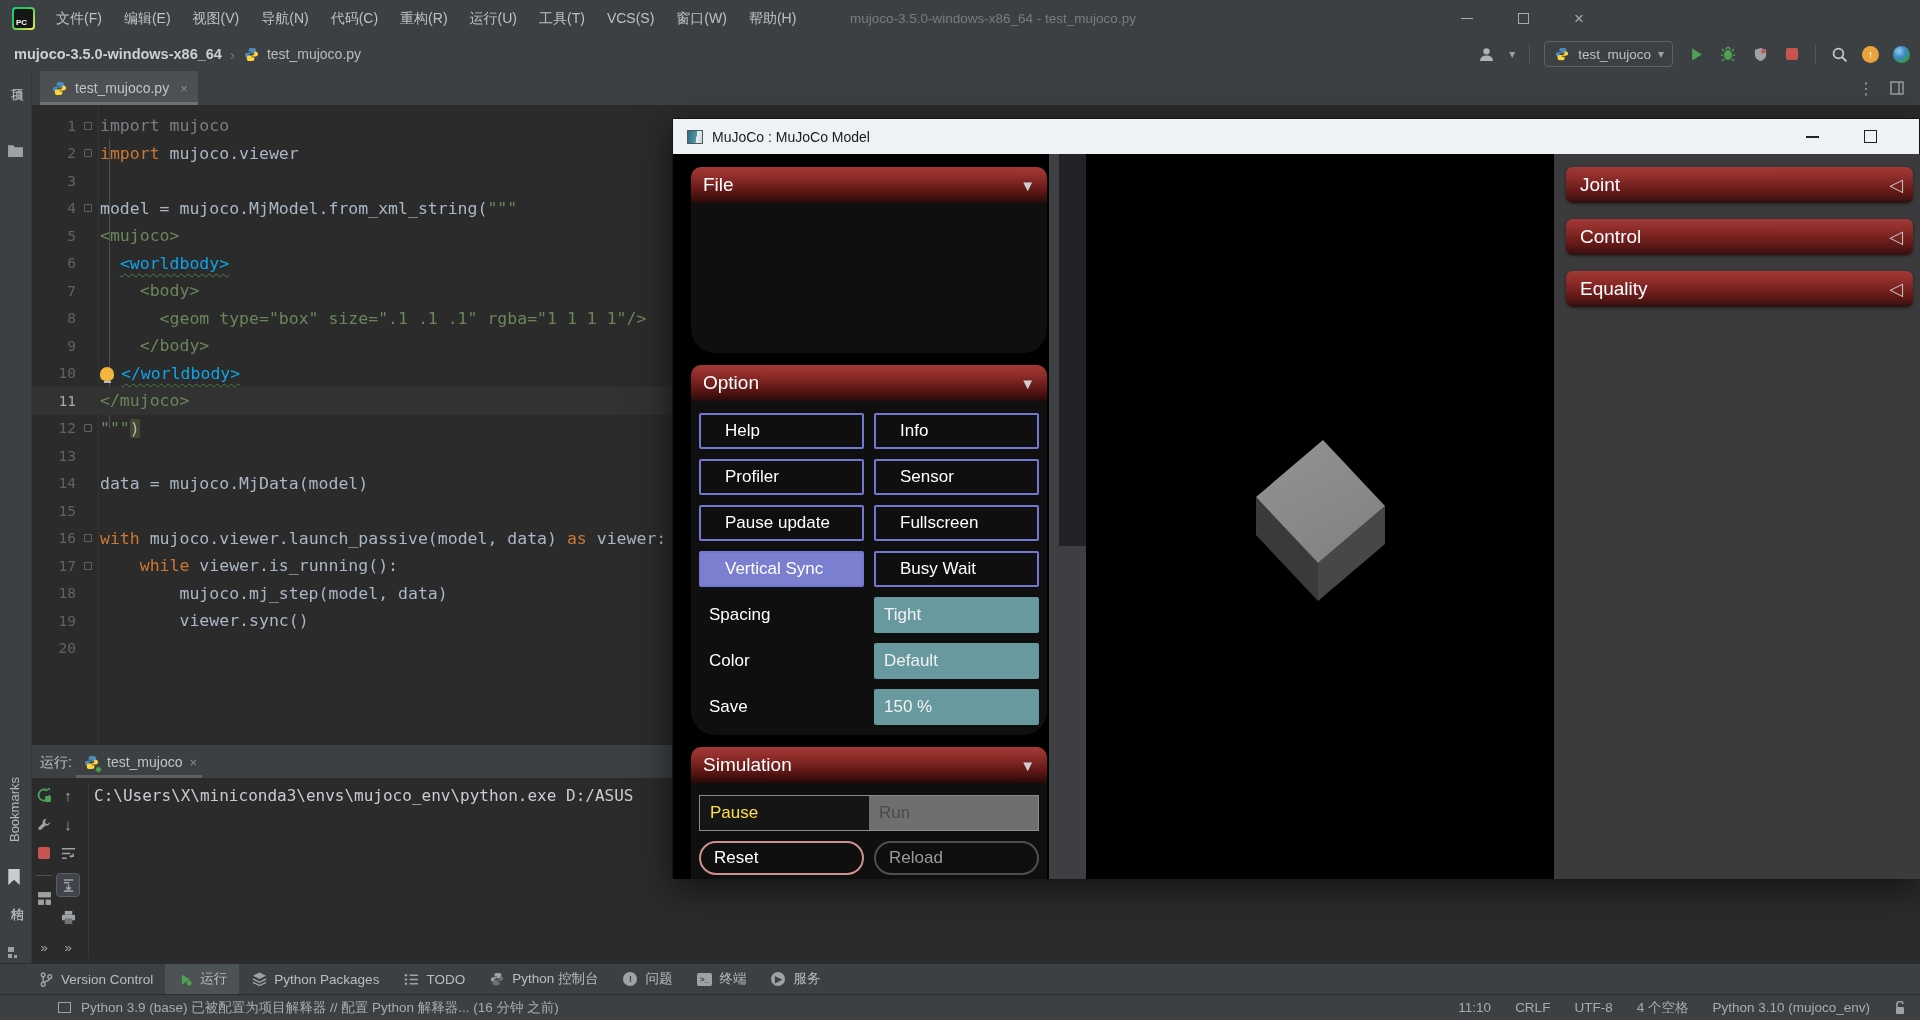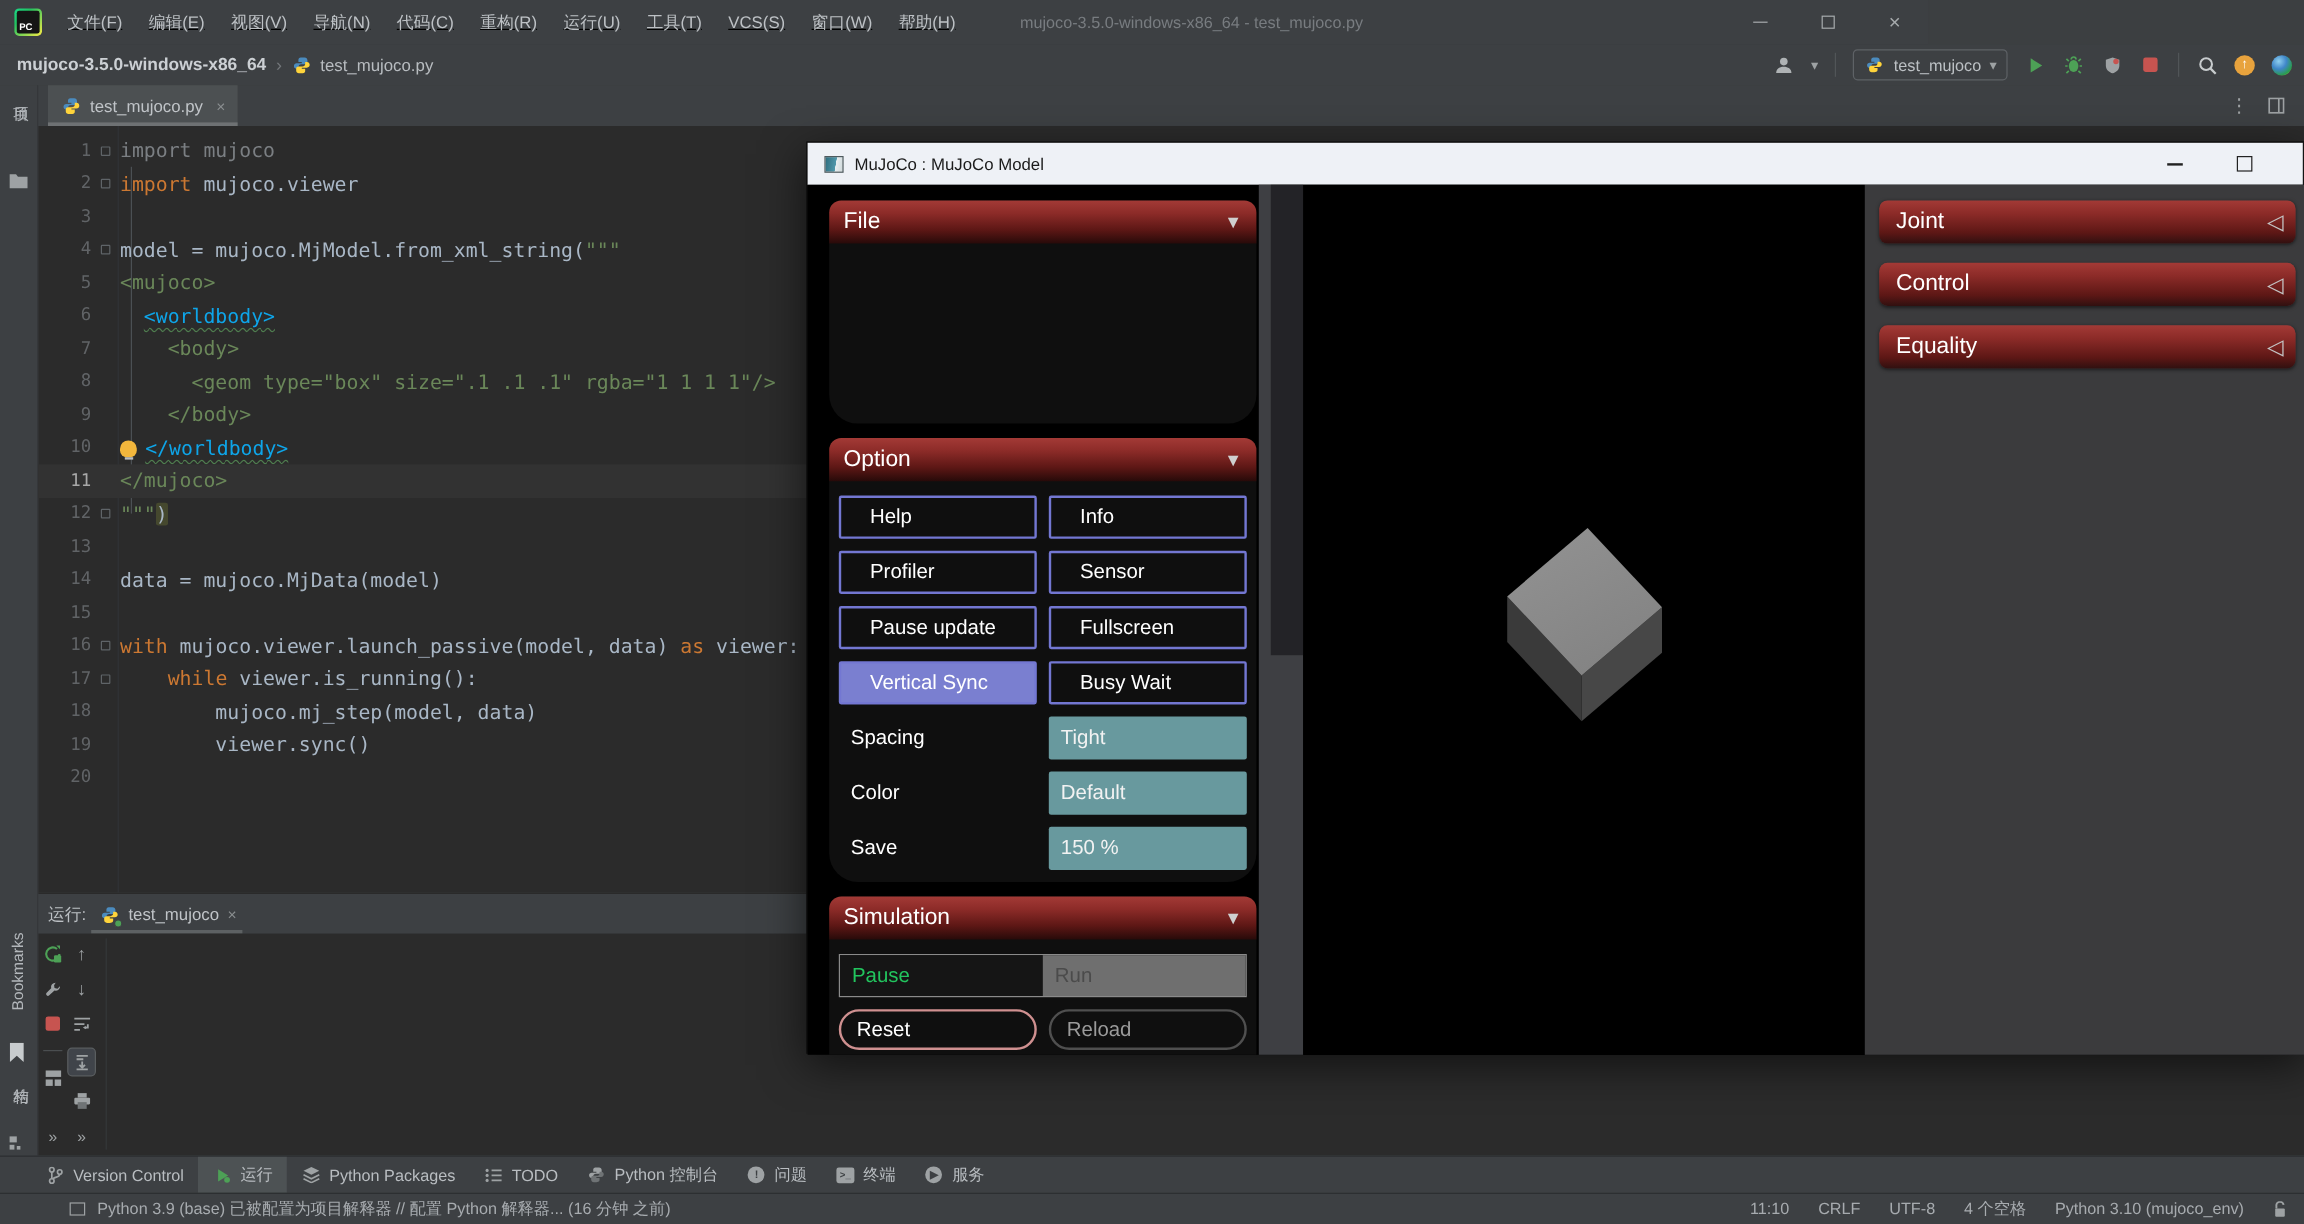--- a/index.html
+++ b/index.html
@@ -1,21 +1,21 @@
 <!DOCTYPE html>
 <html><head>
 <meta charset="utf-8">
 <style>
   * { margin:0; padding:0; box-sizing:border-box; }
   html,body { width:1920px; height:1020px; background:#2b2b2b; overflow:hidden;
     font-family:"Liberation Sans", sans-serif; }
   #root { position:absolute; inset:0; width:1920px; height:1020px; background:#3c3f41; overflow:hidden; }
 
   
-  .titlebar { position:absolute; left:0; top:0; width:1607px; height:37px; background:#3d4043; display:flex; align-items:center;text-decoration:underline; }
+  .titlebar { position:absolute; left:0; top:0; width:1607px; height:37px; background:#3d4043; display:flex; align-items:center; }
   .pc-logo { width:23px; height:23px; margin:0 10px 0 12px; border-radius:4px;
     background:linear-gradient(135deg,#1bd98a 0%,#21c261 30%,#f8ec45 100%); position:relative; }
   .pc-logo .inner { position:absolute; inset:2px; background:#151515; border-radius:2px; color:#fff;
     font-size:8px; font-weight:bold; display:flex; align-items:flex-end; padding:1px 2px; }
   .menu { display:flex; align-items:center; }
   .menu-item { color:#bdc1c5; font-size:14px; padding:0 11px; height:37px; line-height:37px; cursor:default; }
   .win-title { position:absolute; left:850px; top:0; height:37px; line-height:37px; color:#787c80; font-size:13.5px; }
   .win-controls { position:absolute; right:0; top:0; height:37px; display:flex; align-items:center; }
   .win-btn { width:56px; height:37px; display:flex; align-items:center; justify-content:center; color:#a7abad; font-size:14px; }
   .win-btn .minbar { width:12px; height:1.6px; background:#a7abad; }
@@ -124,21 +124,21 @@
   .pill { height:34px; border:2px solid #b08080; border-radius:17px; color:#fff; font-size:17px;
     display:flex; align-items:center; padding-left:13px; background:transparent; }
   .optbtn { height:36px; border:2px solid #7377d2; border-radius:2px; color:#fff; font-size:17px;
     display:flex; align-items:center; padding-left:24px; }
   .optbtn.active { background:#7a7fd0; }
   .optlabel { height:36px; color:#fff; font-size:17px; display:flex; align-items:center; padding-left:10px; }
   .optval { height:36px; background:#68999e; border-radius:2px; color:#f2f2f2; font-size:17px;
     display:flex; align-items:center; padding-left:10px; }
   .seg { grid-column:1 / 3; height:36px; border:1px solid #8a8a8a; display:flex; }
   .seg .half { flex:1; display:flex; align-items:center; padding-left:10px; font-size:17px; }
-  .seg .off { background:#151515; color:#22c55e; }
+  .seg .off { background:#151515; color:#fde047; }
   .seg .on { background:#6f6f6f; color:#4b4b4b; }
   .pill.enabled { border-color:#cf9090; }
   .pill.disabled { border-color:#4f4f4f; color:#9a9a9a; }
 
   .mj-scroll { position:absolute; left:376px; top:0; width:37px; height:725px; background:#3e3f43; }
   .mj-thumb { position:absolute; left:10px; top:0; width:27px; height:392px; background:#232327; }
   .mj-viewport { position:absolute; left:413px; top:0; width:468px; height:725px; background:#000; }
   .mj-right { position:absolute; left:881px; top:0; width:367px; height:725px; background:#3b3b3d; }
   .mj-rhdr { position:absolute; left:12px; width:347px; height:36px; border-radius:7px; display:flex; align-items:center;
     background:linear-gradient(180deg,#a33a36 0%,#8c2b28 30%,#5d1715 75%,#301010 100%);
@@ -478,20 +478,21 @@
             <svg class="ic" width="15" height="15" viewBox="0 0 16 16">
               <rect x="4" y="1" width="8" height="4" fill="#9ea2a4"></rect>
               <rect x="1" y="5" width="14" height="6" rx="1" fill="#9ea2a4"></rect>
               <rect x="4" y="9" width="8" height="6" fill="#6f7375"></rect>
             </svg>
           </span>
           <span class="cbottom">»</span>
         </div>
     </div>
     <div class="ctoolsep"></div>
+    <div class="cline">C:\Users\X\miniconda3\envs\mujoco_env\python.exe D:/ASUS</div>
   </div>
 
   <div class="bottombar" id="bottombar">
       <div class="bt-item">
         <span class="bt-ic">
           <svg class="ic" width="14" height="15" viewBox="0 0 14 16">
             <circle cx="4" cy="3" r="2" fill="none" stroke="#9ea2a4" stroke-width="1.5"></circle>
             <circle cx="4" cy="13" r="2" fill="none" stroke="#9ea2a4" stroke-width="1.5"></circle>
             <circle cx="11" cy="5" r="2" fill="none" stroke="#9ea2a4" stroke-width="1.5"></circle>
             <path d="M4 5v6M11 7c0 3-4 2-6 4" fill="none" stroke="#9ea2a4" stroke-width="1.5"></path>

